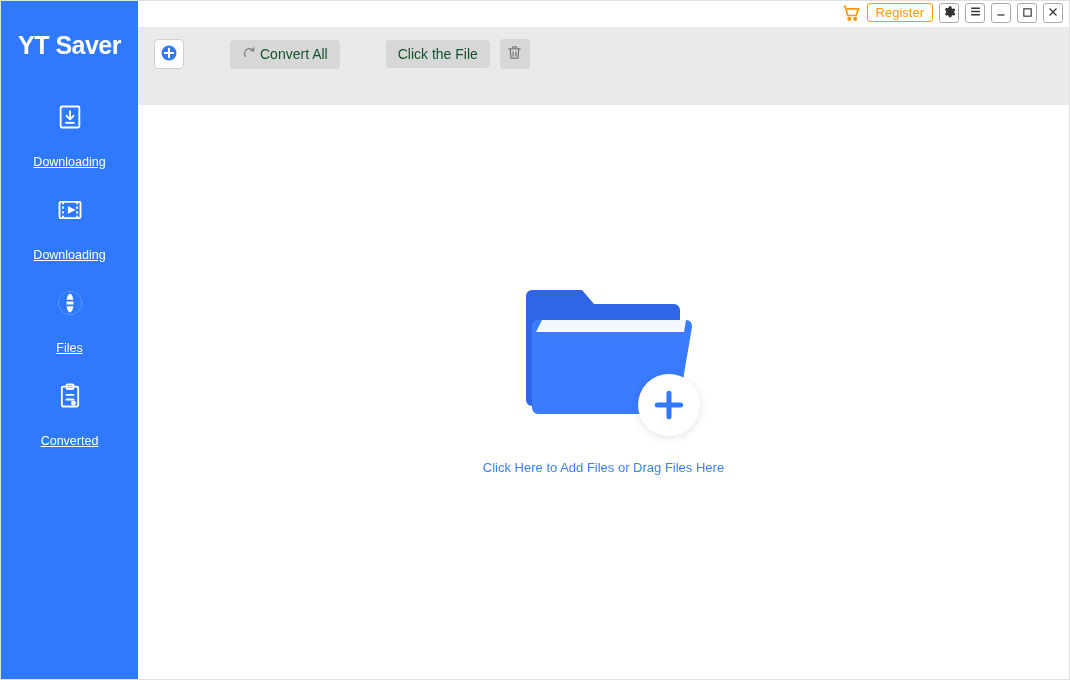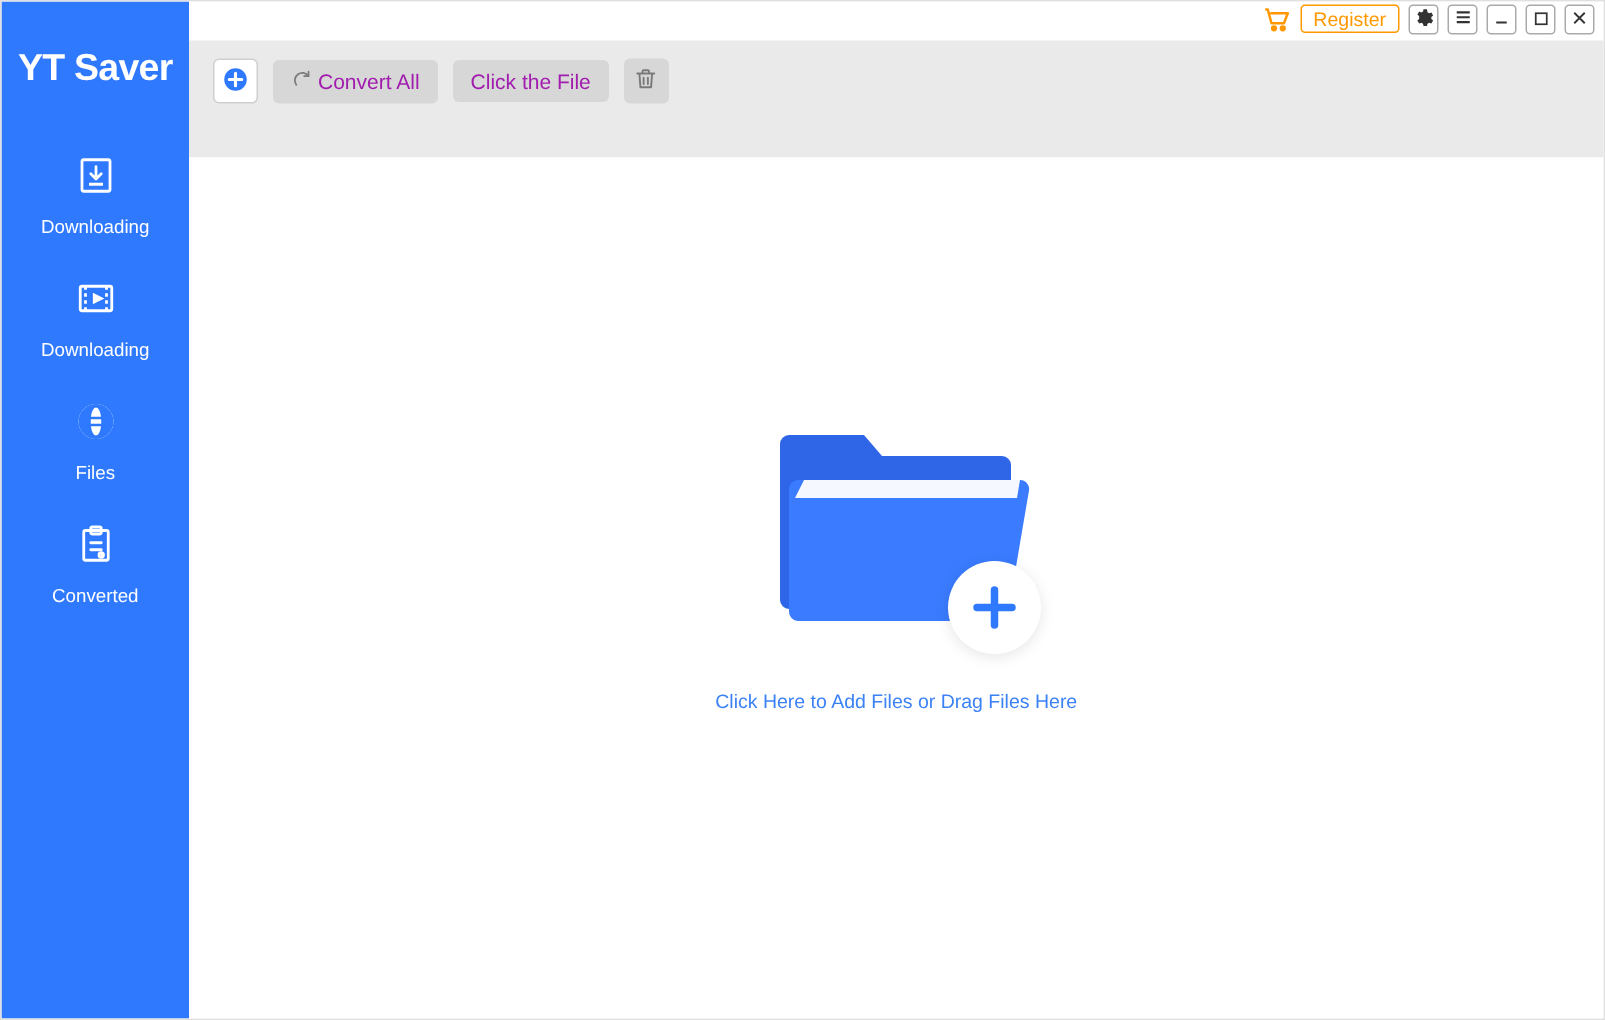--- a/index.html
+++ b/index.html
@@ -11,21 +11,21 @@
     body {
       width: 1070px;
       height: 680px;
       background: #fff;
       display: flex;
       overflow: hidden;
       border: 1px solid #e0e0e0;
     }
     
     .sidebar {
-      width: 125px;
+      width: 137px;
       background: #2f79ff;
       color: #fff;
       display: flex;
       flex-direction: column;
       flex-shrink: 0;
     }
     .app-title {
       font-size: 25px;
       font-weight: 700;
       padding: 30px 0 30px 0;
@@ -35,21 +35,22 @@
     .sidebar-items {
       display: flex;
       flex-direction: column;
     }
     .sidebar-item {
       display: flex;
       flex-direction: column;
       align-items: center;
       padding: 12px 0 14px 0;
       cursor: pointer;
-      gap: 12px;
+      gap: 23px;
+      text-decoration: underline;
     }
     .sidebar-item.active {
       background: #1d5ef0;
     }
     .sidebar-item-label {
       font-size: 12.5px;
       color: #fff;
     }
     .sidebar-icon {
       width: 30px;
@@ -120,25 +121,26 @@
       justify-content: center;
       cursor: pointer;
       color: #2f79ff;
     }
     .toolbar-btn {
       background: #d7d7d7;
       border: none;
       border-radius: 4px;
       padding: 6px 12px;
       font-size: 14px;
-      color: #a21caf;
+      color: #14532d;
       cursor: pointer;
       display: inline-flex;
       align-items: center;
       gap: 4px;
+      margin-left: 36px;
     }
     .trash-btn {
       width: 30px;
       height: 30px;
       background: #d7d7d7;
       border: none;
       border-radius: 4px;
       display: flex;
       align-items: center;
       justify-content: center;

